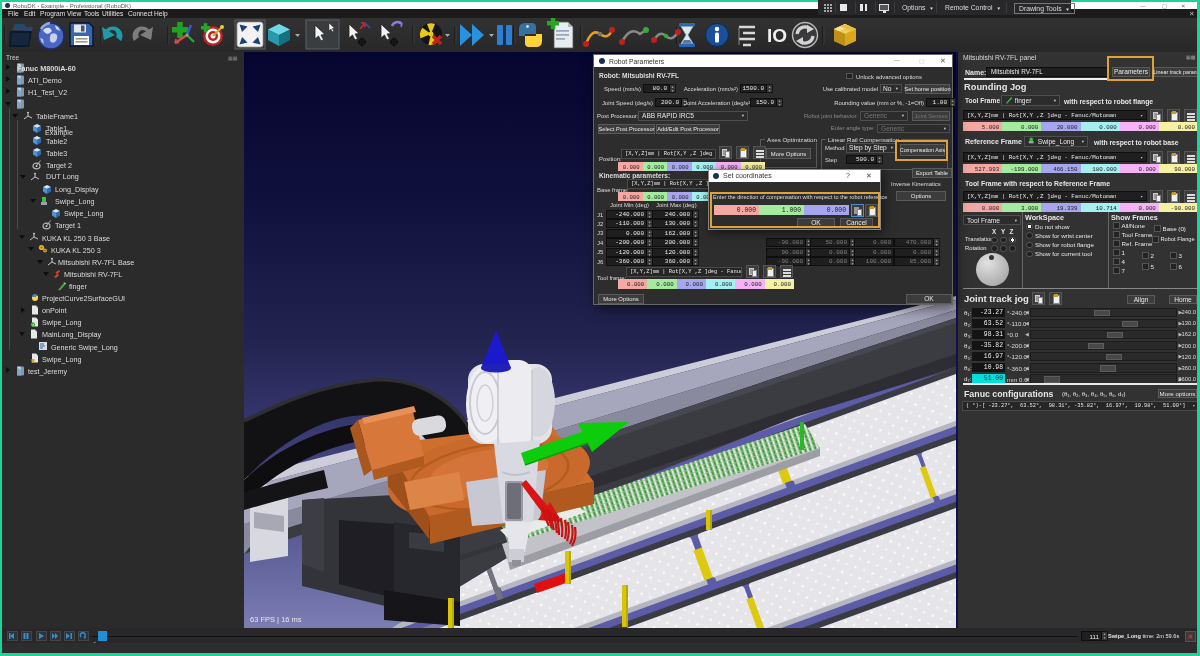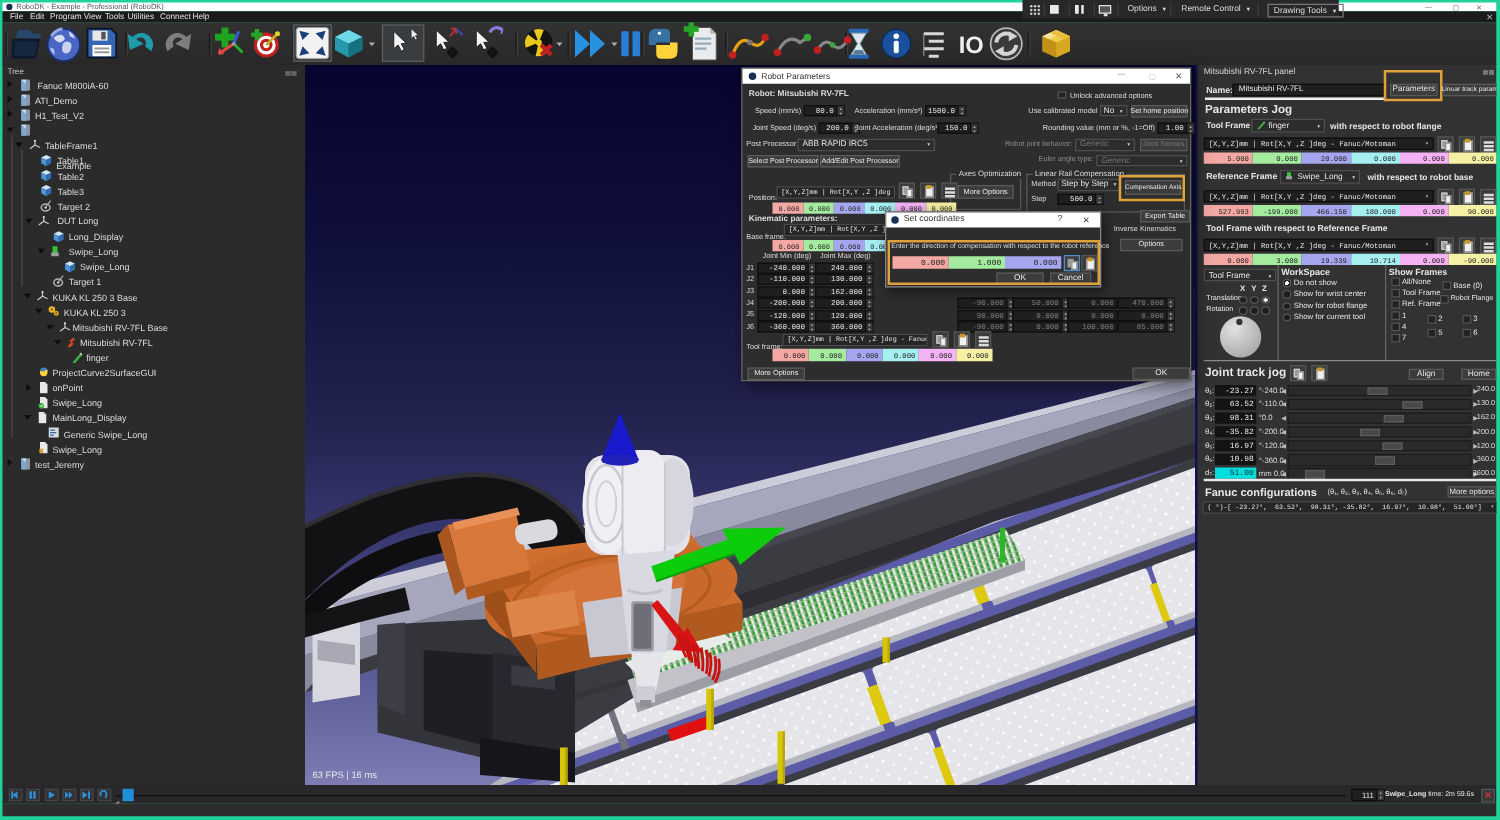--- a/index.html
+++ b/index.html
@@ -311,21 +311,21 @@
       <div class="abs" style="left:4px;top:2px;font-size:6.5px;color:#cfcfcf;">Tree</div>
 <div class="abs" style="left:226px;top:3px;font-size:5px;color:#8a8a8a;">▦▦</div>
 <div class="abs" style="left:7px;top:56px;width:1px;height:242px;background:#4a4a4a;"></div>
 <div class="abs" style="left:15px;top:68px;width:1px;height:109px;background:#4a4a4a;"></div>
 <div class="abs" style="left:4px;top:12.1px;width:0;height:0;border-left:4px solid #0e0e0e;border-top:3px solid transparent;border-bottom:3px solid transparent;"></div>
 <svg class="abs" style="left:14px;top:10.6px" width="10" height="10" viewBox="0 0 10 10">
         <rect x="1" y="0.5" width="7" height="9" rx="1" fill="#8a97a5"></rect>
         <path d="M1 0.5 h4 v9 h-4 z" fill="#7fa6cc"></path>
         <path d="M1.5 1 l3 3 v-3 z" fill="#cfe2f2"></path>
       </svg>
-<div class="abs" style="left:28px;top:11.8px;white-space:nowrap;">Fanuc M800iA-60</div>
+<div class="abs" style="left:15px;top:11.8px;white-space:nowrap;font-weight:bold;">Fanuc M800iA-60</div>
 <div class="abs" style="left:4px;top:24.2px;width:0;height:0;border-left:4px solid #0e0e0e;border-top:3px solid transparent;border-bottom:3px solid transparent;"></div>
 <svg class="abs" style="left:14px;top:22.72px" width="10" height="10" viewBox="0 0 10 10">
         <rect x="1" y="0.5" width="7" height="9" rx="1" fill="#8a97a5"></rect>
         <path d="M1 0.5 h4 v9 h-4 z" fill="#7fa6cc"></path>
         <path d="M1.5 1 l3 3 v-3 z" fill="#cfe2f2"></path>
       </svg>
 <div class="abs" style="left:26px;top:23.9px;white-space:nowrap;">ATI_Demo</div>
 <div class="abs" style="left:4px;top:36.3px;width:0;height:0;border-left:4px solid #0e0e0e;border-top:3px solid transparent;border-bottom:3px solid transparent;"></div>
 <svg class="abs" style="left:14px;top:34.839999999999996px" width="10" height="10" viewBox="0 0 10 10">
         <rect x="1" y="0.5" width="7" height="9" rx="1" fill="#8a97a5"></rect>
@@ -688,21 +688,21 @@
 <div class="abs" id="fps">63 FPS | 16 ms</div>
 <div class="abs" id="rpanel">
       <div class="abs" style="left:5px;top:2px;font-size:6.8px;color:#d8d8d8;">Mitsubishi RV-7FL panel</div>
 <div class="abs" style="left:228px;top:2px;font-size:5px;color:#999;">▦▩</div>
 <div class="abs bold" style="left:7px;top:16.5px;font-size:7px;">Name:</div>
 <div class="fld" style="left:28px;top:14.5px;width:122px;height:10px;padding-left:4px;font-size:6.4px;">Mitsubishi RV-7FL</div>
 <div class="btn" style="left:154px;top:14.5px;width:38px;height:10px;">Parameters</div>
 <div class="orange" style="left:149px;top:4px;width:47px;height:25px;"></div>
 <div class="btn" style="left:196px;top:14.5px;width:45px;height:10px;font-size:5.4px;">Linear track param.</div>
 <div class="abs" style="left:6px;top:26px;width:143px;height:1.5px;background:#f0f0f0;"></div>
-<div class="abs bold" style="left:6px;top:30px;font-size:9.3px;">Parameters Jog</div>
+<div class="abs bold" style="left:6px;top:30px;font-size:9.3px;">Rounding Jog</div>
 <div class="abs bold" style="left:7px;top:45px;font-size:6.6px;">Tool Frame</div>
 <div class="drop" style="left:43px;top:42.5px;width:59px;height:11px;padding-left:3px;"><svg width="8" height="8" viewBox="0 0 10 10">
           <path d="M1 9 L6 3 L8 1 L9 3 L7 5 L3 9.5 Z" fill="#3fae3f"></path>
         </svg>&nbsp;finger<span class="caret">▾</span></div>
 <div class="abs bold" style="left:106px;top:45.5px;font-size:6.8px;">with respect to robot flange</div>
 <div class="fld" style="left:5px;top:58px;width:184px;height:10px;padding-left:3px;font-family:'Liberation Mono',monospace;font-size:5.8px;">[X,Y,Z]mm | Rot[X,Y ,Z  ]deg -  Fanuc/Motoman<span class="caret">▾</span></div>
 <div class="icobtn" style="left:192px;top:57px;">
         <div class="abs" style="left:2px;top:2px;width:5px;height:7px;background:#999;border:0.5px solid #ccc;"></div>
         <div class="abs" style="left:4.5px;top:3.5px;width:5px;height:7px;background:#f0f0f0;border:0.5px solid #888;"></div>
       </div>

